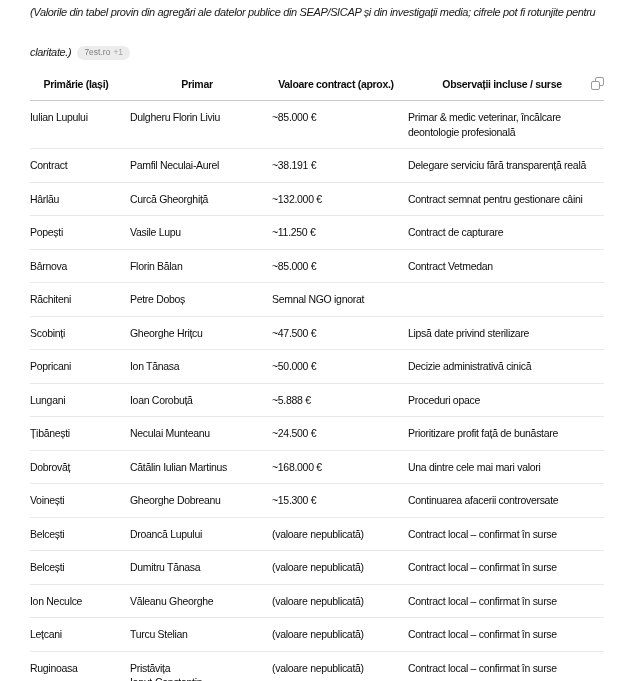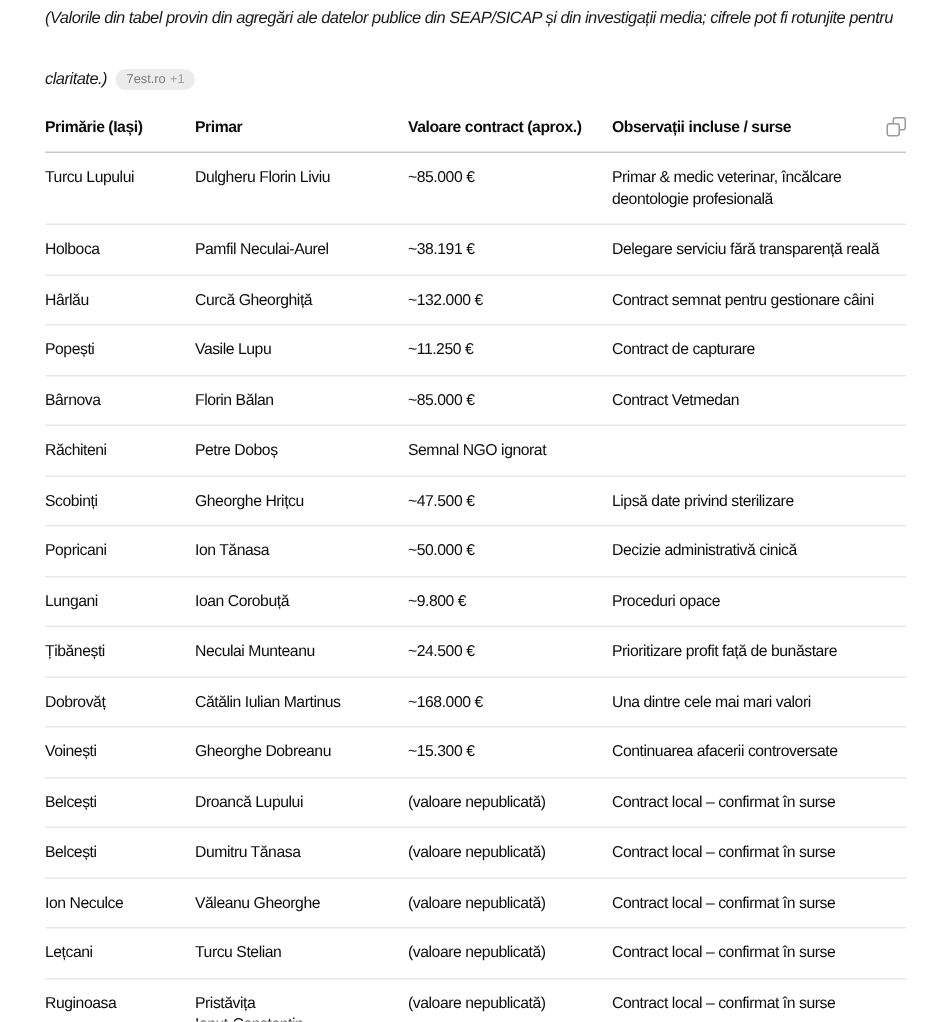--- a/index.html
+++ b/index.html
@@ -42,21 +42,21 @@
   .chip .plus { color: #a0a0a0; margin-left: 3px; }
 
   
   .table-wrap { margin-top: 2px; }
   .row {
     display: grid;
     grid-template-columns: 100px 142px 136px 1fr;
     border-bottom: 1px solid #e8e8e8;
     position: relative;
   }
-  .thead { border-bottom: 1px solid #c9c9c9; }
+  .thead { border-bottom: 1px solid #c9c9c9; text-align: center; }
   .cell {
     padding: 9px 8px 9px 0;
     font-size: 10.5px;
     letter-spacing: -0.3px;
     line-height: 1.38;
     white-space: pre;          
     overflow: visible;
   }
   .h { font-weight: 700; padding-top: 7px; padding-bottom: 9px; }
   .body-row:last-child { border-bottom: none; }
@@ -96,28 +96,28 @@
       <div class="cell h">Primar</div>
       <div class="cell h">Valoare contract (aprox.)</div>
       <div class="cell h">Observații incluse / surse</div>
       <button class="copy-btn" title="Copy table">
         <span class="copy-icon"></span>
       </button>
     </div>
 
     <div id="tbody">
         <div class="row body-row">
-        <div class="cell">Turcu Lupului</div>
+        <div class="cell">Iulian Lupului</div>
         <div class="cell">Dulgheru Florin Liviu</div>
         <div class="cell">~85.000 €</div>
         <div class="cell">Primar &amp; medic veterinar, încălcare
 deontologie profesională</div>
       </div>
         <div class="row body-row">
-        <div class="cell">Holboca</div>
+        <div class="cell">Contract</div>
         <div class="cell">Pamfil Neculai-Aurel</div>
         <div class="cell">~38.191 €</div>
         <div class="cell">Delegare serviciu fără transparență reală</div>
       </div>
         <div class="row body-row">
         <div class="cell">Hârlău</div>
         <div class="cell">Curcă Gheorghiță</div>
         <div class="cell">~132.000 €</div>
         <div class="cell">Contract semnat pentru gestionare câini</div>
       </div>
@@ -146,21 +146,21 @@
       </div>
         <div class="row body-row">
         <div class="cell">Popricani</div>
         <div class="cell">Ion Tănasa</div>
         <div class="cell">~50.000 €</div>
         <div class="cell">Decizie administrativă cinică</div>
       </div>
         <div class="row body-row">
         <div class="cell">Lungani</div>
         <div class="cell">Ioan Corobuță</div>
-        <div class="cell">~9.800 €</div>
+        <div class="cell">~5.888 €</div>
         <div class="cell">Proceduri opace</div>
       </div>
         <div class="row body-row">
         <div class="cell">Țibănești</div>
         <div class="cell">Neculai Munteanu</div>
         <div class="cell">~24.500 €</div>
         <div class="cell">Prioritizare profit față de bunăstare</div>
       </div>
         <div class="row body-row">
         <div class="cell">Dobrovăț</div>

